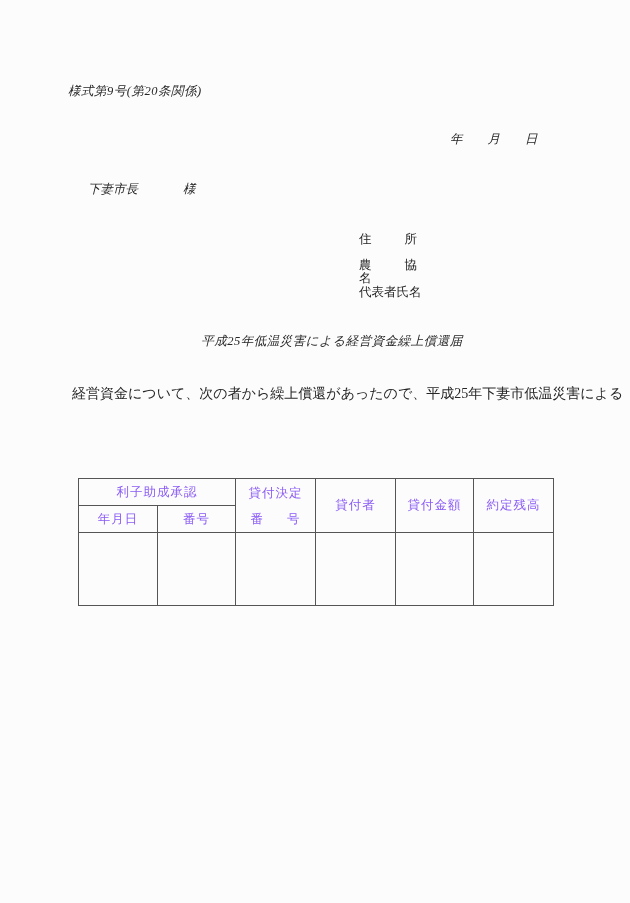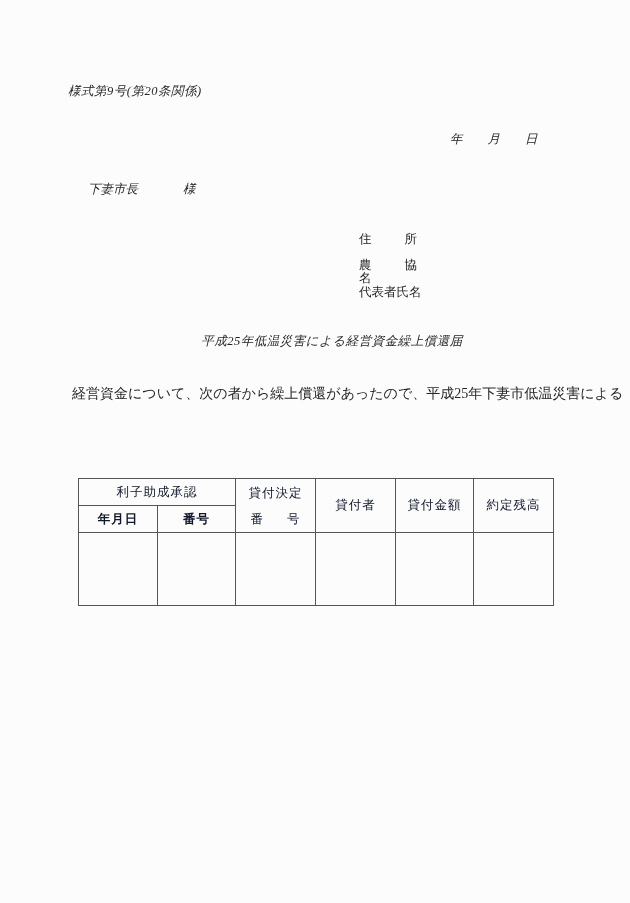--- a/index.html
+++ b/index.html
@@ -39,31 +39,31 @@
 
   .body-par{position:absolute;top:381px;left:52px;width:492px;font-size:14px;}
   .body-par .bline{line-height:25px;white-space:nowrap;letter-spacing:0;}
   .body-par .indent{padding-left:20px;}
 
   table.grid{
     position:absolute;top:478px;left:78px;
     width:475px;
     border-collapse:collapse;
     table-layout:fixed;
-    font-size:12.5px;color:#0f172a;
+    font-size:12.5px;color:#8b5cf6;
   }
   table.grid td{
     border:1px solid #555;
     text-align:center;
     vertical-align:middle;
     padding:0;
     letter-spacing:1px;
   }
   tr.hrow1 td{height:26px;}
-  tr.hrow2 td{height:26px;font-weight:bold;}
+  tr.hrow2 td{height:26px;}
   tr.body-row td{height:72px;}
   td.loan-decision{vertical-align:middle;letter-spacing:0;}
   td.loan-decision .ld-line{line-height:26px;}
   td.loan-decision .spread{
     display:inline-block;width:50px;
     text-align:justify;text-align-last:justify;
     -moz-text-align-last:justify;text-justify:inter-character;
   }
 </style>
 </head>

